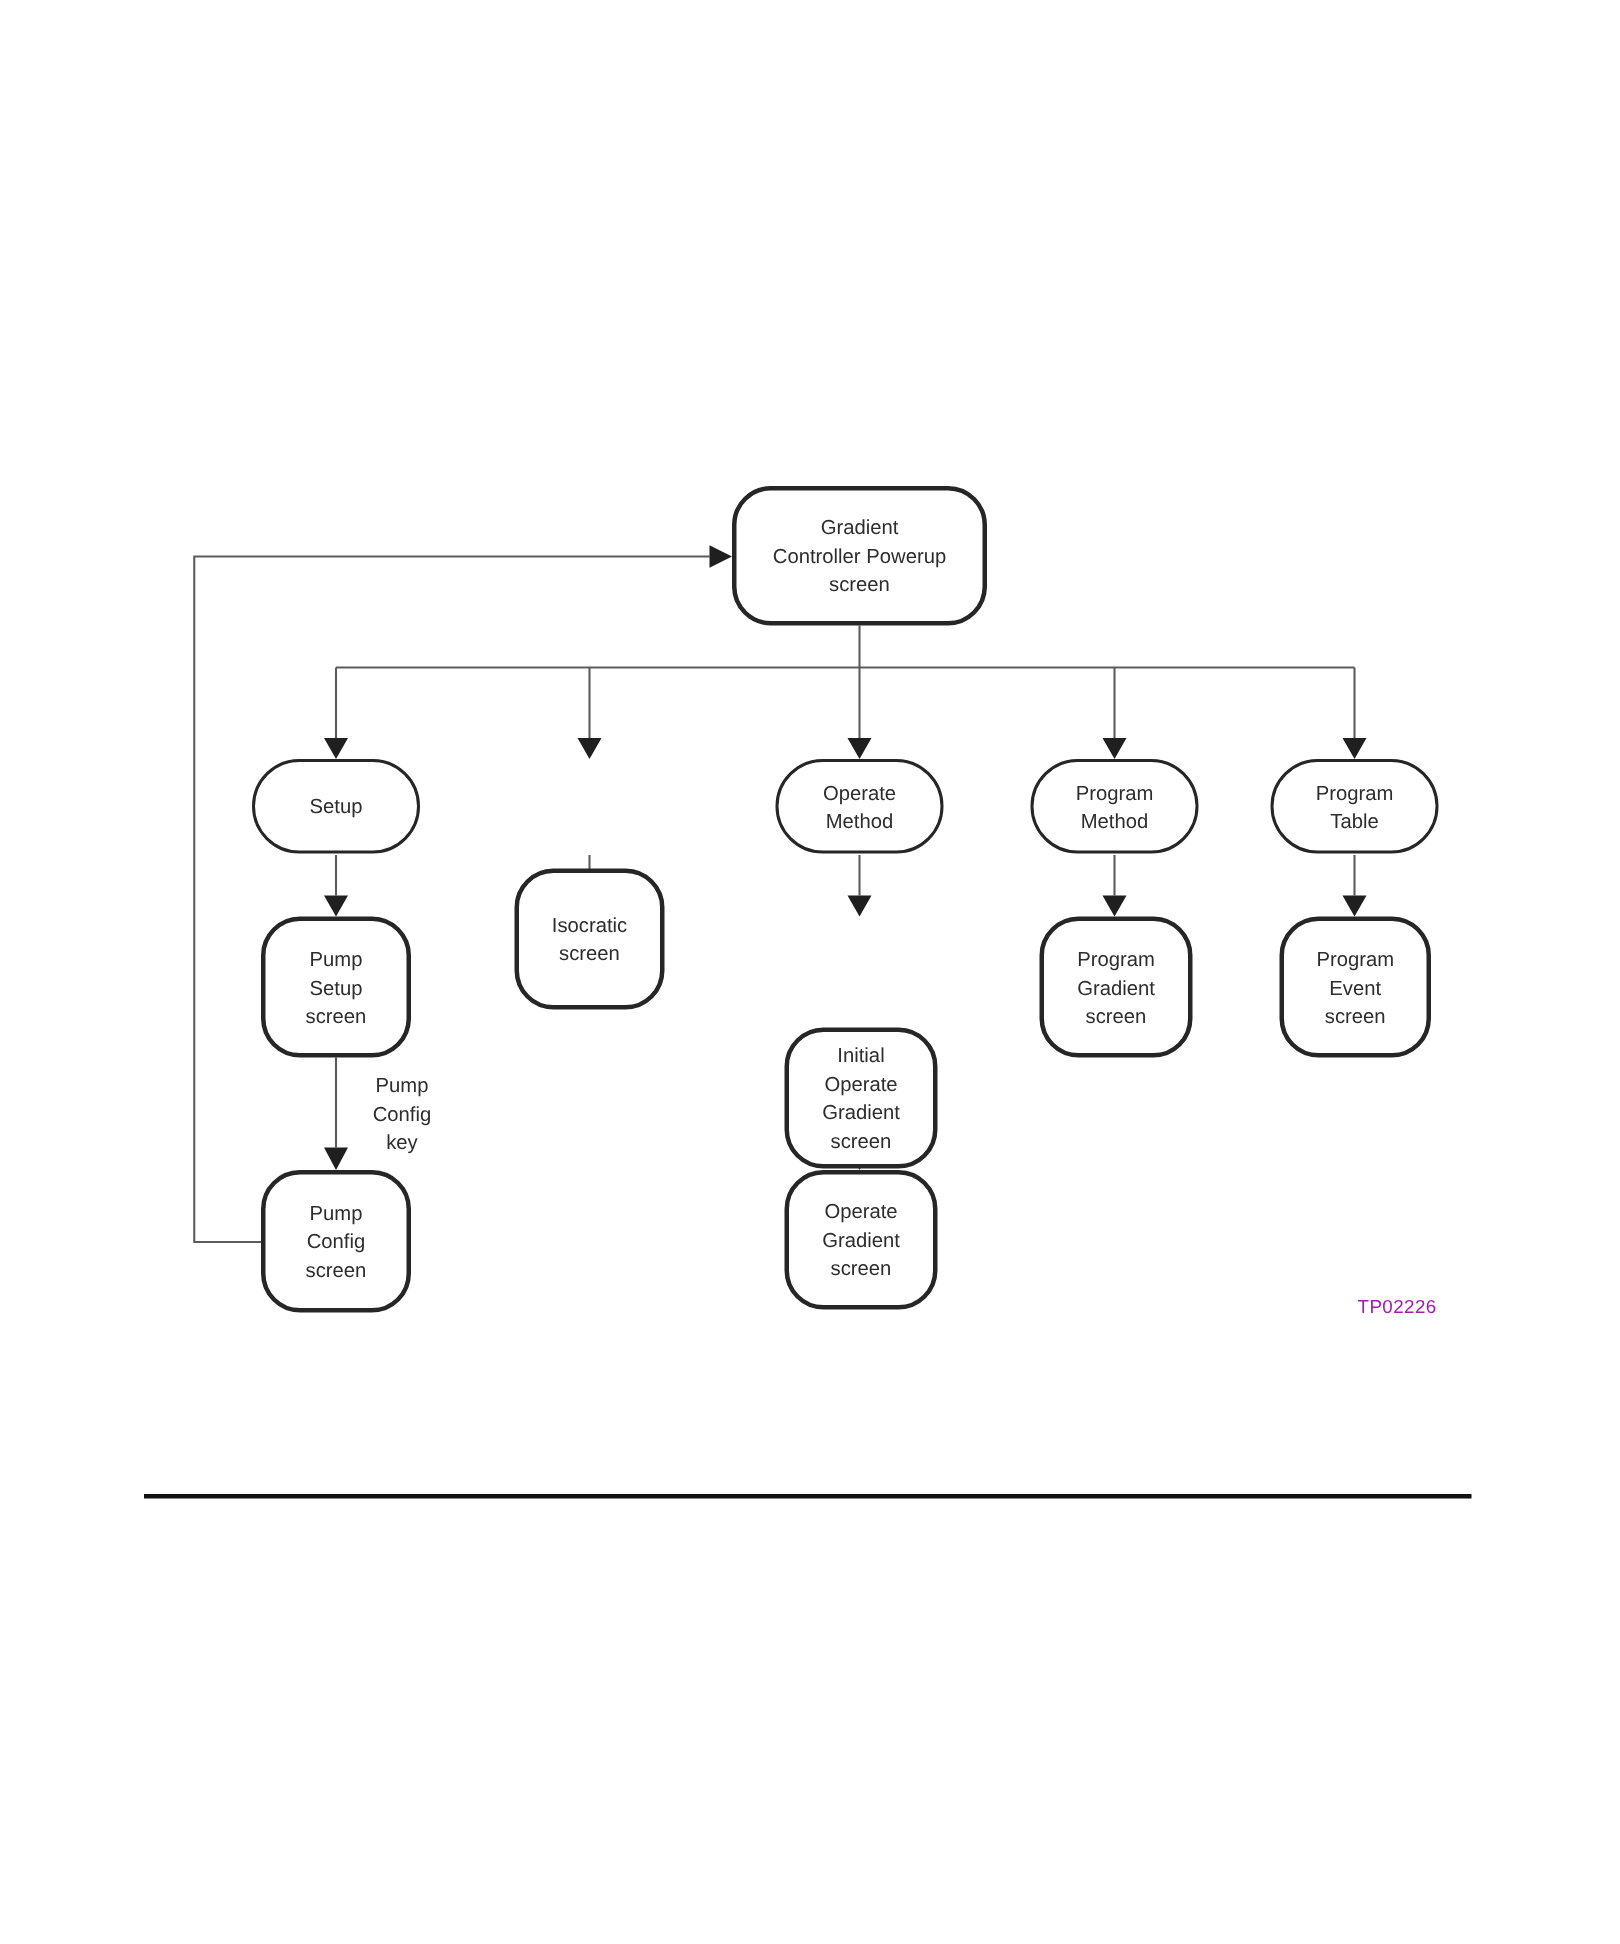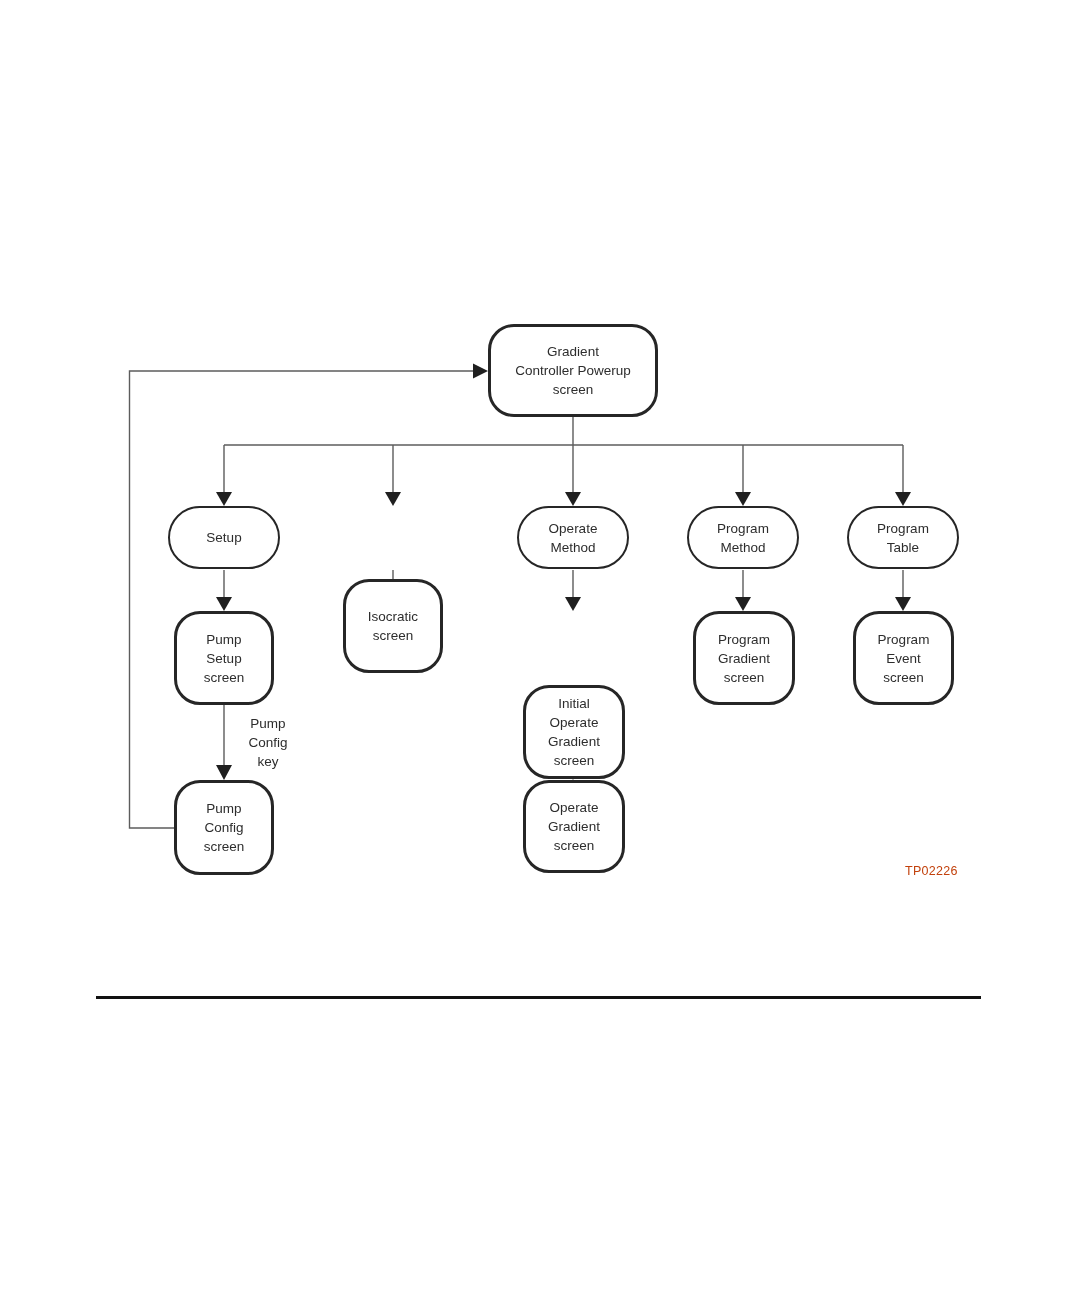--- a/index.html
+++ b/index.html
@@ -46,21 +46,21 @@
   .edge-label {
     position: absolute;
     color: #2d2d2d;
     font-size: 13.5px;
     line-height: 19px;
     text-align: center;
     white-space: pre-line;
   }
   .figure-id {
     position: absolute;
-    color: #c2410c;
+    color: #a21caf;
     font-size: 12.5px;
     letter-spacing: 0.3px;
   }
   .footer-divider {
     position: absolute;
     left: 96px;
     top: 996px;
     width: 885px;
     height: 3px;
     background: #111111;

